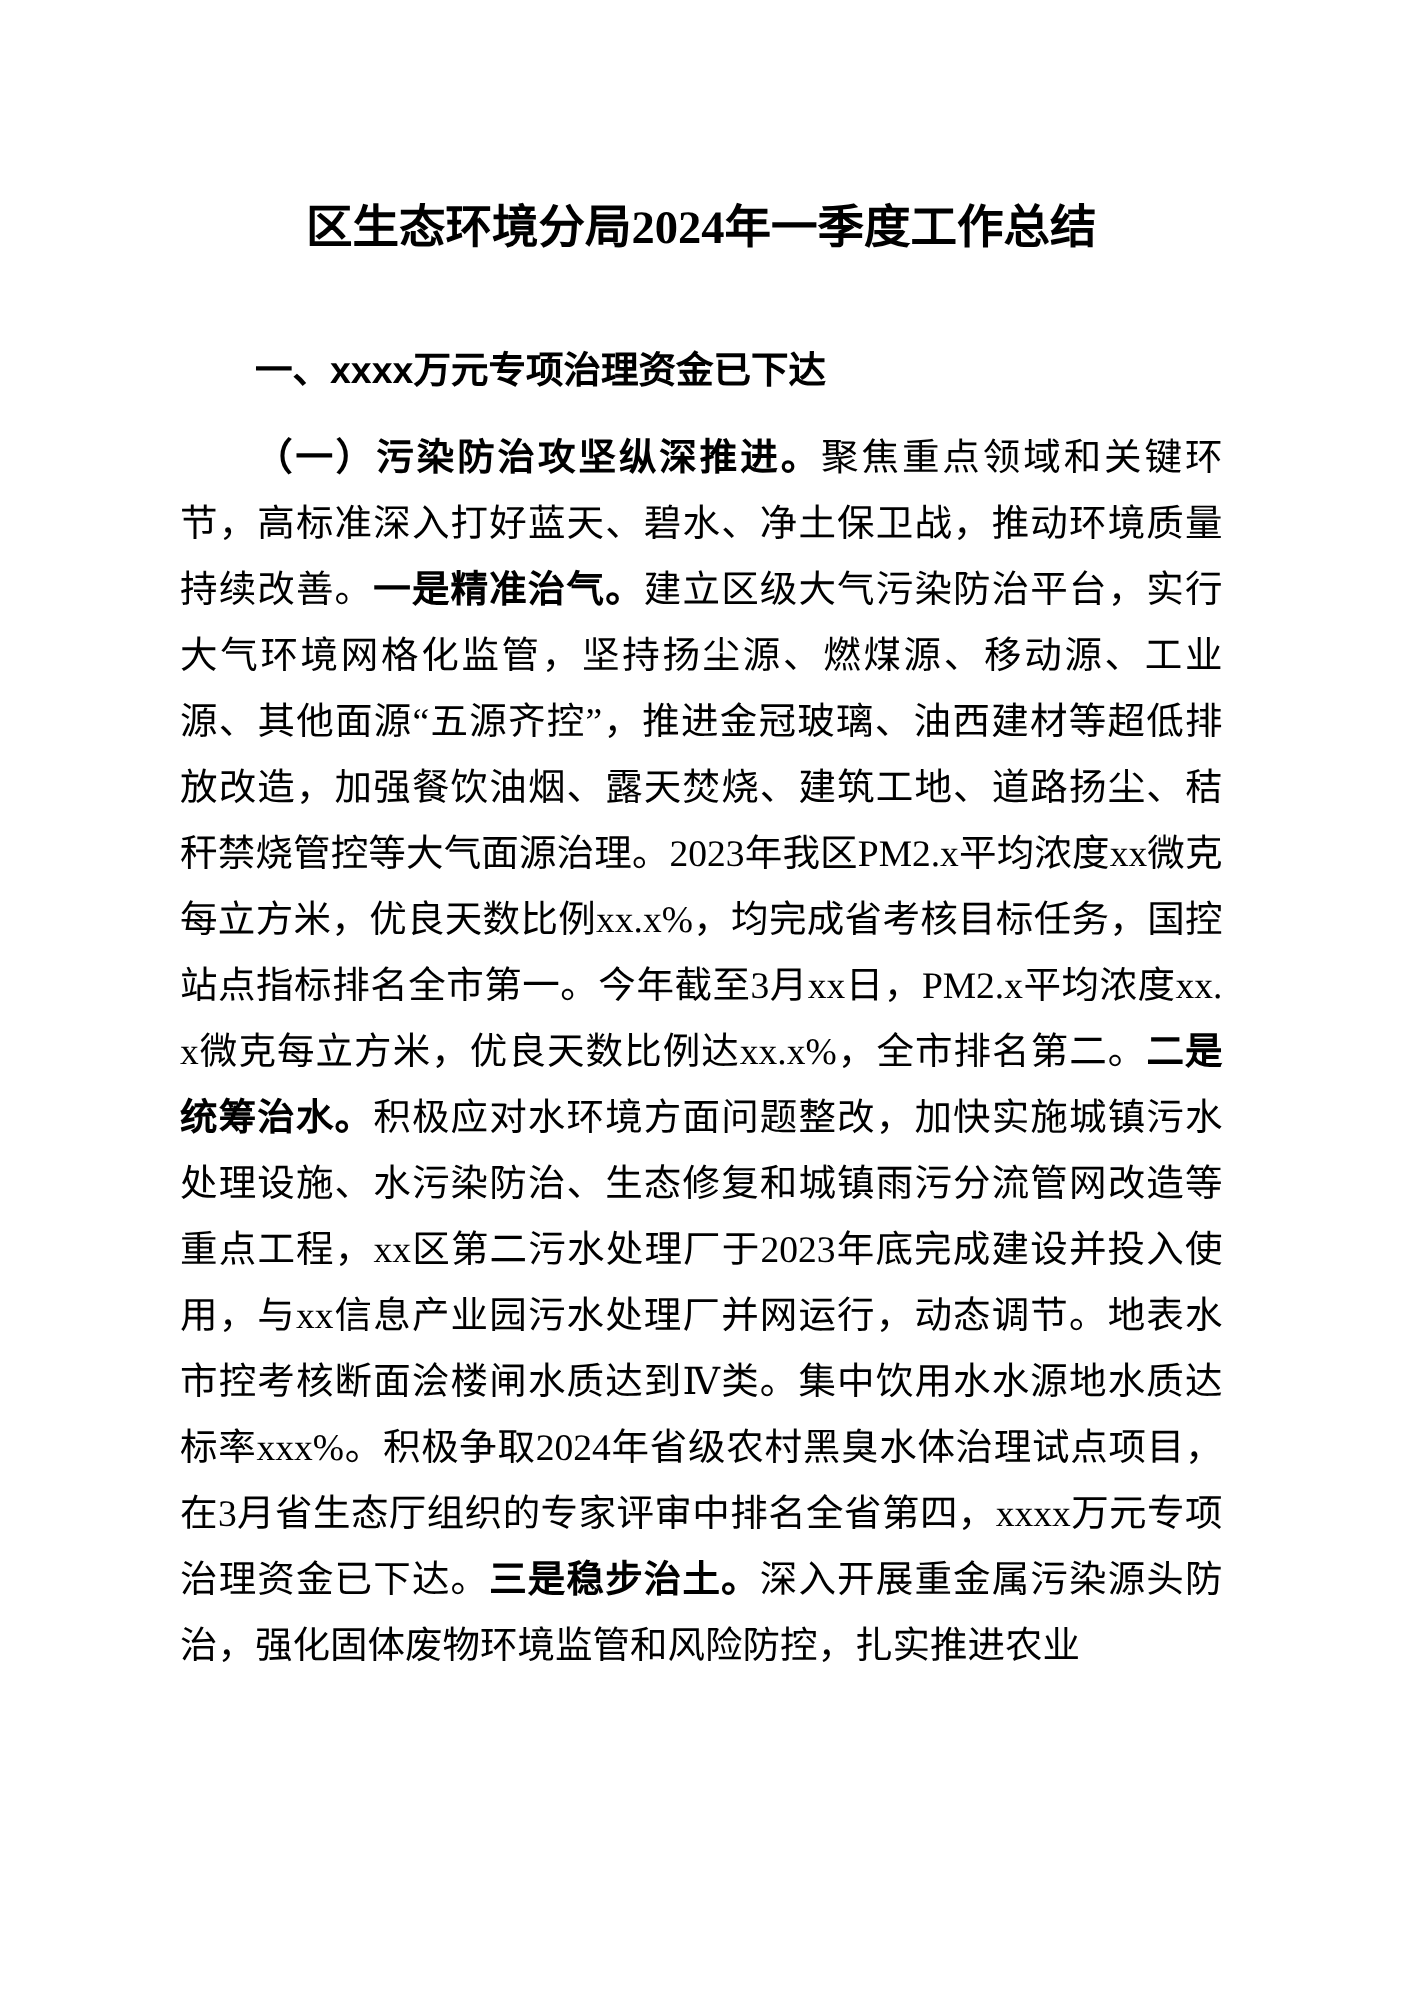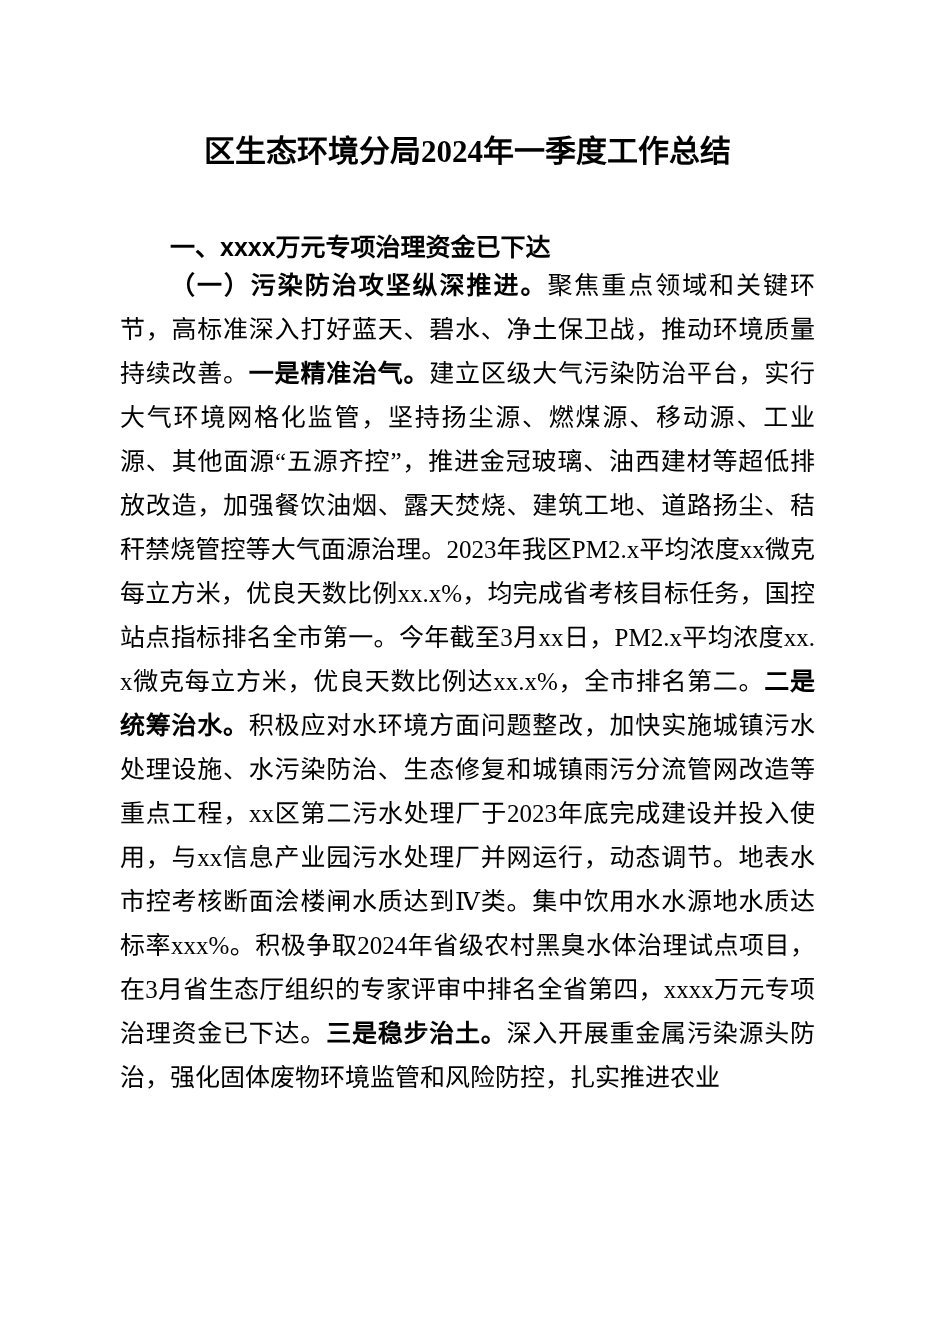--- a/index.html
+++ b/index.html
@@ -26,20 +26,21 @@
   }
   .section-heading {
     margin-top: 58px;
     font-size: 25px;
     line-height: 34px;
     font-weight: bold;
     text-indent: 2em;
     font-family: "Liberation Sans", "DejaVu Sans", sans-serif;
   }
   .body-paragraph {
+    margin-top: 20px;
     font-size: 25px;
     line-height: 44px;
     text-align: justify;
     text-indent: 2em;
     font-family: "Liberation Serif", "DejaVu Serif", serif;
     word-break: break-all;
   }
   .seg { font-weight: normal; }
   .seg.bold { font-weight: bold; }
 </style>

